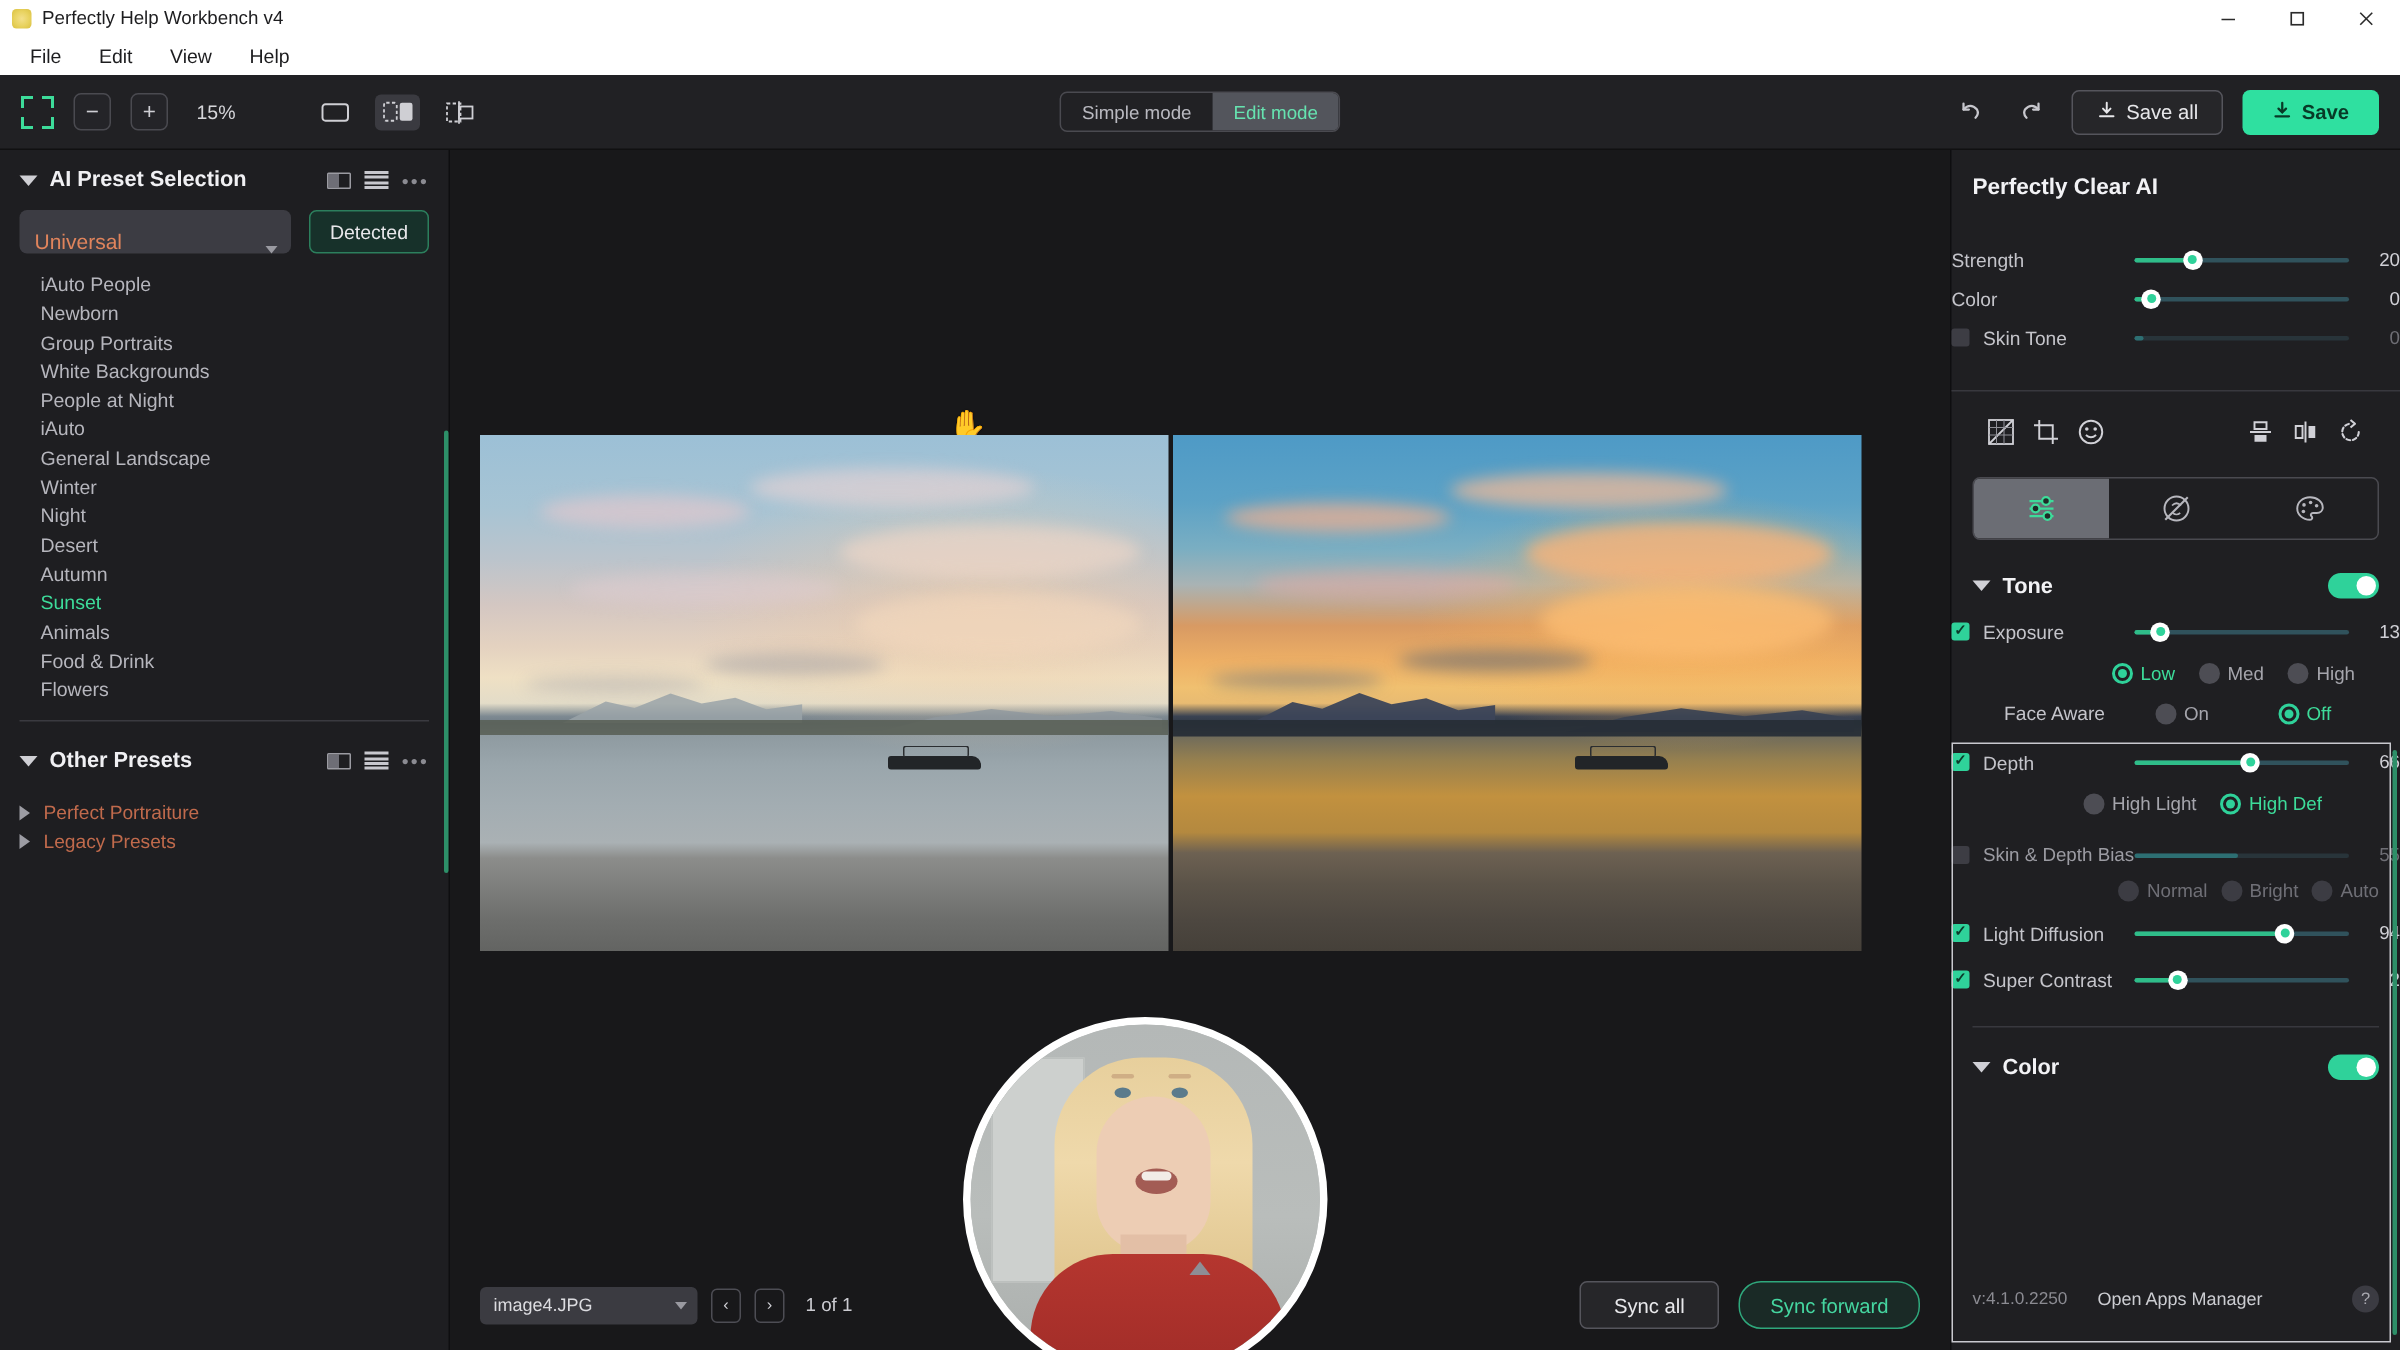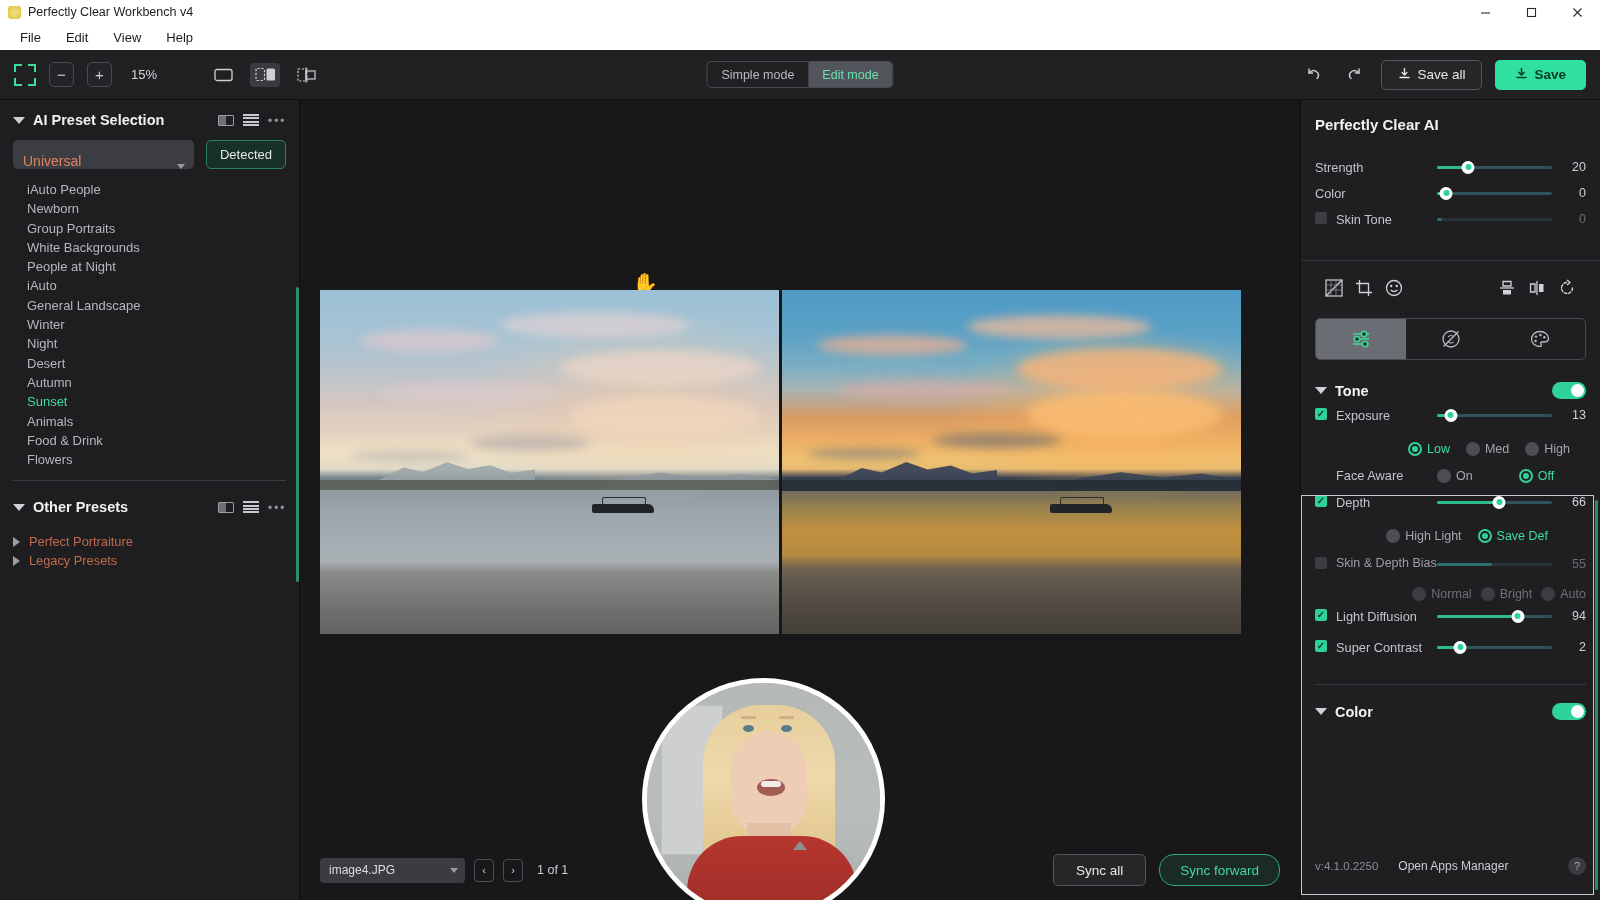--- a/index.html
+++ b/index.html
@@ -193,21 +193,21 @@
   .syncall{ height:32px; border:1px solid #55555c; border-radius:5px; background:#262629;
     color:#e9e9ec; display:flex;align-items:center;padding:0 22px; font-size:13.5px; }
   .syncfwd{ height:32px; border:1px solid #2fa87c; border-radius:15px; background:#1a2a26;
     color:#45d6a0; display:flex;align-items:center;padding:0 20px; font-size:13.5px; }
 
   
   .right{ width:300px; background:#1f1f22; position:relative; flex-shrink:0;
     border-left:1px solid #0e0e10; }
   .r-title{ font-size:15px; font-weight:bold; color:#f2f2f5; padding:16px 0 0 14px; }
 
-  .srow{ display:flex; align-items:flex-start; height:26px; margin:0 14px; }
+  .srow{ display:flex; align-items:center; height:26px; margin:0 0; }
   .srow.m1{ margin-top:27px; }
   .slabel{ width:122px; font-size:12.8px; color:#c4c4ca; }
   .slider{ flex:1; height:14px; position:relative; display:flex; align-items:center; }
   .strack{ position:absolute; left:0; right:0; height:3px; background:#30525c; border-radius:2px; }
   .sfill{ position:absolute; left:0; height:3px; background:#2fbd89; border-radius:2px; }
   .sknob{ position:absolute; width:13px;height:13px; border-radius:50%;
     background:#fff; display:flex; align-items:center; justify-content:center; transform:translateX(-50%); }
   .sknob::after{ content:""; width:6px;height:6px;border-radius:50%;background:#2fd29a; }
   .sval{ width:34px; text-align:right; font-size:12.5px; color:#d0d0d6; }
   .sval.dim{ color:#6d6d74; }
@@ -262,21 +262,21 @@
   .ver{ font-size:11.5px; color:#8b8b92; }
   .oam{ font-size:12px; color:#cccdd2; margin-left:20px; }
   .help{ margin-left:auto; width:18px;height:18px;border-radius:50%;background:#3b3b42;
     display:flex;align-items:center;justify-content:center; font-size:11px; color:#a9a9b0; }
 </style>
 </head>
 <body>
 
 <div class="titlebar">
   <div class="tb-logo"></div>
-  <div class="tb-title">Perfectly Clear Workbench v4</div>
+  <div class="tb-title">Perfectly Help Workbench v4</div>
   <div class="tb-ctrls">
     <div class="tb-btn">
       <svg width="11" height="11" viewBox="0 0 11 11">
           <line x1="1" y1="6" x2="10" y2="6" stroke="#2b2b2b" stroke-width="1.1"></line>
         </svg>
     </div>
     <div class="tb-btn">
       <svg width="11" height="11" viewBox="0 0 11 11">
           <rect x="1.5" y="1.5" width="8" height="8" fill="none" stroke="#2b2b2b" stroke-width="1.1"></rect>
         </svg>
@@ -677,21 +677,21 @@
 
     <div class="radiorow">
       <span class="pad" style="width:28px"></span>
       <span class="rgrp" style="justify-content:flex-end">
         <span class="radio">
             <span class="rdot"></span>
             <span class="rlbl">High Light</span>
           </span>
         <span class="radio on" style="margin-right:0">
             <span class="rdot"></span>
-            <span class="rlbl">Save Def</span>
+            <span class="rlbl">High Def</span>
           </span>
       </span>
       <span style="width:38px"></span>
     </div>
 
     <div class="srow" style="margin-top:14px">
       <span class="cbox off"></span>
       <span class="slabel twoline" style="width:101px;color:#9c9ca3;font-size:12.5px">Skin &amp; Depth Bias</span>
       <span class="slider">
         <span class="strack" style="background:#28343a"></span>

